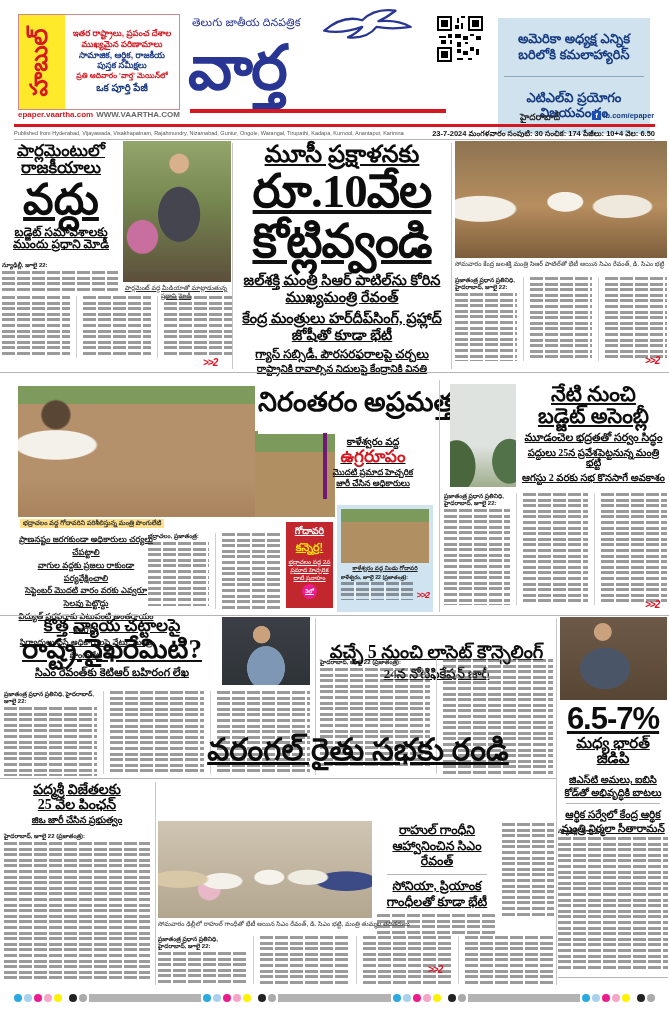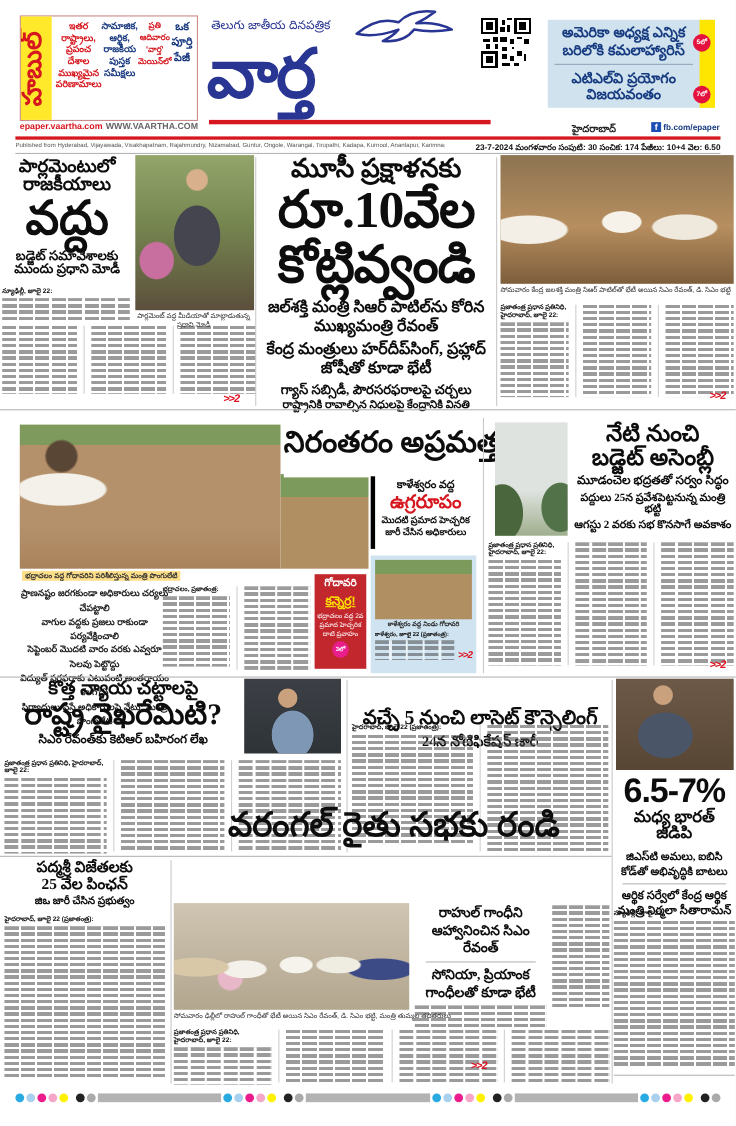--- a/index.html
+++ b/index.html
@@ -1,19 +1,19 @@
 <!DOCTYPE html>
 <html><head>
 <meta charset="utf-8">
 <style>
   html,body{margin:0;padding:0;background:#e8e8e8;}
   .page{position:relative;width:669px;height:1024px;background:#fff;margin:0 auto;
         font-family:"Liberation Sans",sans-serif;color:#111;overflow:hidden;}
   .abs{position:absolute;}
-  .ctr{text-align:center;}
+  .ctr{text-align:center;text-decoration:underline;}
   .serif{font-family:"Liberation Serif",serif;}
   .red{color:#d6171f;}
   .hl{font-family:"Liberation Serif",serif;font-weight:bold;color:#0d0d0d;line-height:1.05;}
   
   .greek{background-image:
       repeating-linear-gradient(to right, rgba(255,255,255,0) 0 13px, #fff 13px 15px),
       repeating-linear-gradient(to bottom, #4b4b4b 0 3px, rgba(0,0,0,0) 3px 5.6px);
     opacity:.55;}
   .cols{display:flex;gap:6px;}
   .cols>div{flex:1;min-width:0;}
@@ -67,21 +67,21 @@
 </style>
 </head>
 <body>
 
 <div class="page">
 
   <div class="abs" style="left:18px;top:14px;width:160px;height:94px;border:1px solid #cc8a8a;display:flex;">
     <div style="width:46px;background:#ffe92a;display:flex;align-items:center;justify-content:center;overflow:hidden;">
       <span style="transform:rotate(-90deg);font-size:24px;font-weight:bold;color:#d6171f;white-space:nowrap;font-family:'Liberation Serif',serif;">హబుల్</span>
     </div>
-    <div style="flex:1;display:flex;flex-direction:row;justify-content:space-between;padding:3px 4px;text-align:center;">
+    <div style="flex:1;display:flex;flex-direction:column;justify-content:center;padding:3px 4px;text-align:center;">
       <div style="font-size:8.5px;font-weight:bold;color:#d6171f;line-height:1.25;">ఇతర రాష్ట్రాలు, ప్రపంచ దేశాల ముఖ్యమైన పరిణామాలు</div>
       <div style="font-size:8.5px;font-weight:bold;color:#17377e;line-height:1.25;">సామాజిక, ఆర్థిక, రాజకీయ పుస్తక సమీక్షలు</div>
       <div style="font-size:7.5px;color:#d6171f;font-weight:bold;">ప్రతి ఆదివారం 'వార్త' మెయిన్‌లో</div>
       <div style="font-size:10px;font-weight:bold;color:#17377e;">ఒక పూర్తి పేజీ</div>
     </div>
   </div>
   <div class="abs" style="left:18px;top:110px;width:162px;display:flex;justify-content:space-between;">
     <span style="font-size:8px;font-weight:bold;color:#d6171f;">epaper.vaartha.com</span>
     <span style="font-size:8px;font-weight:bold;color:#666;">WWW.VAARTHA.COM</span>
   </div>
@@ -125,21 +125,21 @@
         <rect x="13" y="12" width="1" height="1" fill="#000"></rect>
       <rect x="9" y="15" width="2" height="2" fill="#000"></rect>
         <rect x="12" y="16" width="2" height="2" fill="#000"></rect>
       <rect x="15" y="14" width="2" height="2" fill="#000"></rect>
         <rect x="18" y="15" width="1" height="3" fill="#000"></rect>
       <rect x="9" y="19" width="3" height="1" fill="#000"></rect>
         <rect x="14" y="19" width="2" height="1" fill="#000"></rect>
     </svg>
   </span>
 
-  <div class="abs" style="left:498px;top:18px;width:152px;height:80px;background:#cfe2ee;display:flex;">
+  <div class="abs" style="left:498px;top:18px;width:152px;height:116px;background:#cfe2ee;display:flex;flex-direction:column;">
     <div style="flex:1;display:flex;flex-direction:column;">
       <div style="flex:1;display:flex;align-items:center;padding:2px 4px;font-size:13px;font-weight:bold;color:#163a80;line-height:1.2;text-align:center;">అమెరికా అధ్యక్ష ఎన్నిక బరిలోకి కమలాహ్యారిస్</div>
       <div style="height:1px;background:#8fa8bb;margin:0 6px;"></div>
       <div style="flex:1;display:flex;align-items:center;padding:2px 4px;font-size:13px;font-weight:bold;color:#163a80;line-height:1.2;text-align:center;">ఎటిఎల్‌వి ప్రయోగం విజయవంతం</div>
     </div>
     <div style="width:14px;background:#ffe600;position:relative;">
       <span class="badge abs" style="left:-6px;top:13px;">5లో</span>
       <span class="badge abs" style="left:-6px;top:60px;">7లో</span>
     </div>
   </div>
@@ -232,21 +232,21 @@
       </div>
   </div>
 
   <div class="abs ctr" style="left:286px;top:522px;width:47px;height:86px;background:#c2272d;color:#fff;padding:3px 2px;box-sizing:border-box;display:flex;flex-direction:column;align-items:center;gap:2px;">
     <div style="font-size:9.5px;font-weight:bold;">గోదావరి</div>
     <div style="font-size:11px;font-weight:bold;color:#ffe600;text-decoration:underline;">కన్నెర్ర!</div>
     <div style="font-size:6px;line-height:1.35;">భద్రాచలం వద్ద 2వ ప్రమాద హెచ్చరిక దాటి ప్రవాహం</div>
     <div style="width:15px;height:15px;border-radius:50%;background:#e91e8c;color:#fff;font-size:5.5px;font-weight:bold;display:flex;align-items:center;justify-content:center;">3లో</div>
   </div>
 
-  <div class="abs ctr" style="left:337px;top:433px;width:96px;height:66px;border-left:4px solid #000000;padding-top:4px;box-sizing:border-box;">
+  <div class="abs ctr" style="left:323px;top:433px;width:96px;height:66px;border-left:4px solid #701a75;padding-top:4px;box-sizing:border-box;">
     <div class="hl" style="font-size:10px;">కాళేశ్వరం వద్ద</div>
     <div class="hl red" style="font-size:17px;color:#d6171f;">ఉగ్రరూపం</div>
     <div class="hl" style="font-size:8.5px;margin-top:2px;line-height:1.3;">మొదటి ప్రమాద హెచ్చరిక జారీ చేసిన అధికారులు</div>
   </div>
 
   <div class="abs" style="left:337px;top:505px;width:96px;height:107px;background:#cfe4f0;padding:4px;box-sizing:border-box;">
     <div class="photo ph-river" style="width:100%;height:54px;"></div>
     <div class="ctr" style="font-size:5.8px;font-weight:bold;color:#222;margin-top:2px;line-height:1.2;">కాళేశ్వరం వద్ద నిండు గోదావరి</div>
     <span class="lead" style="font-size:5.3px;margin-top:2px;">కాళేశ్వరం, జూలై 22 (ప్రజాతంత్ర):</span>
     <div style="display:flex;align-items:flex-end;gap:3px;">

